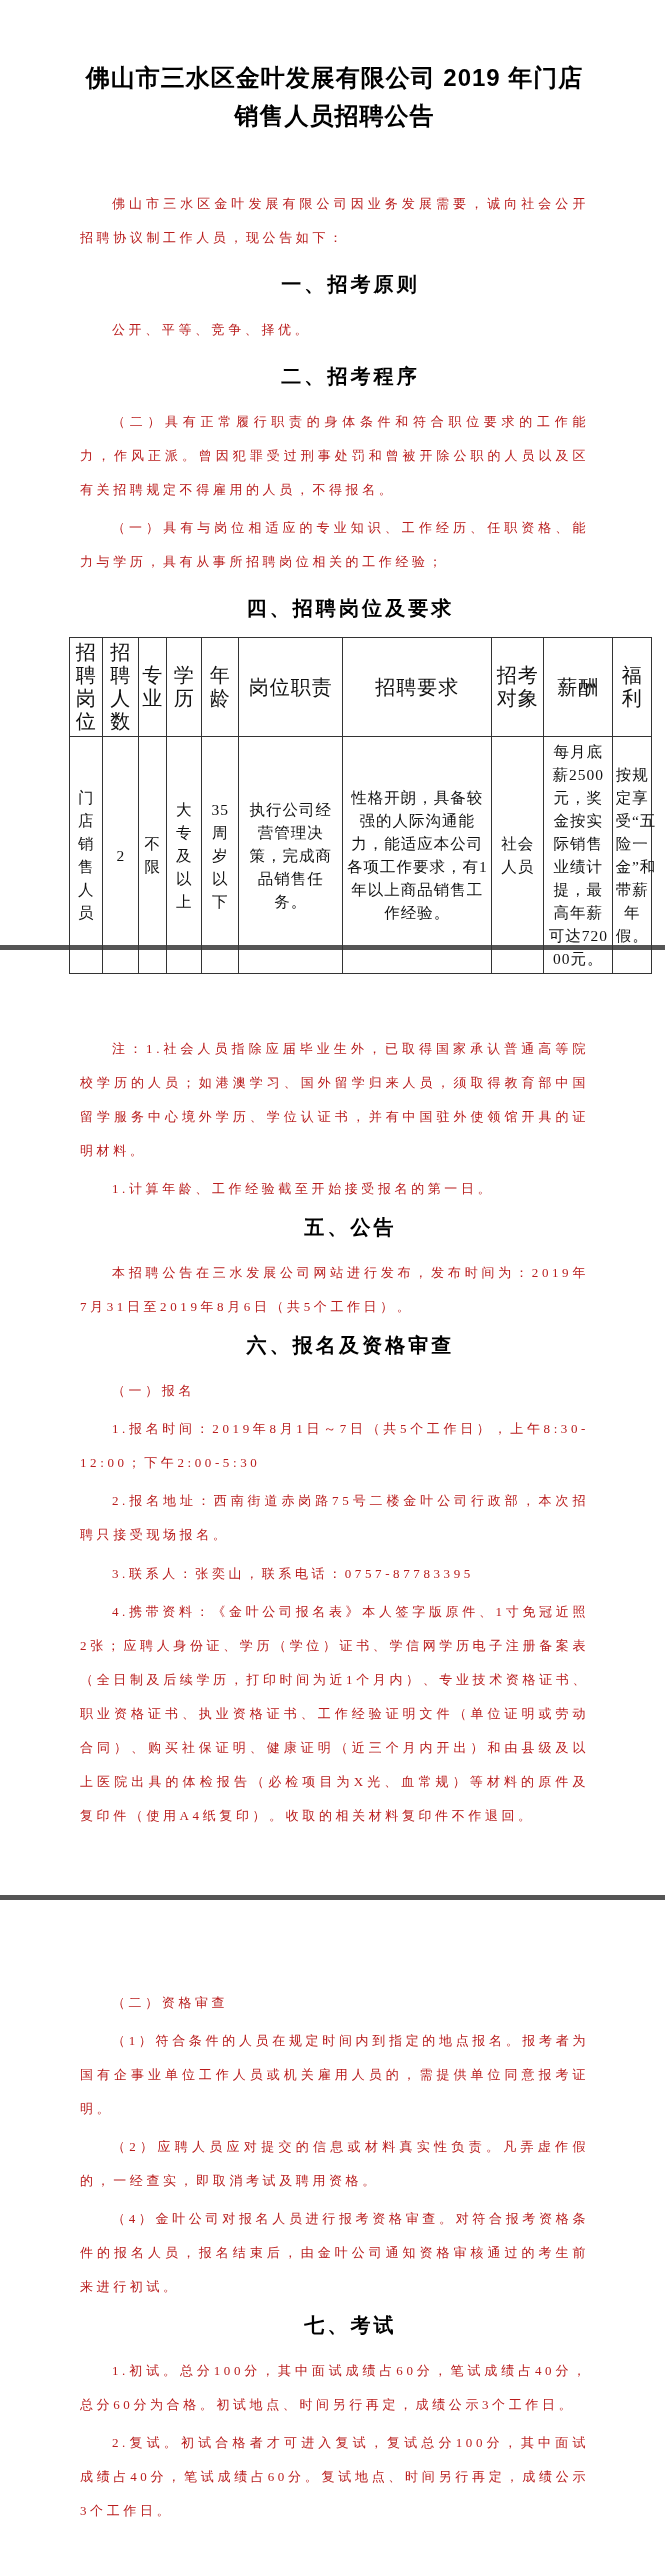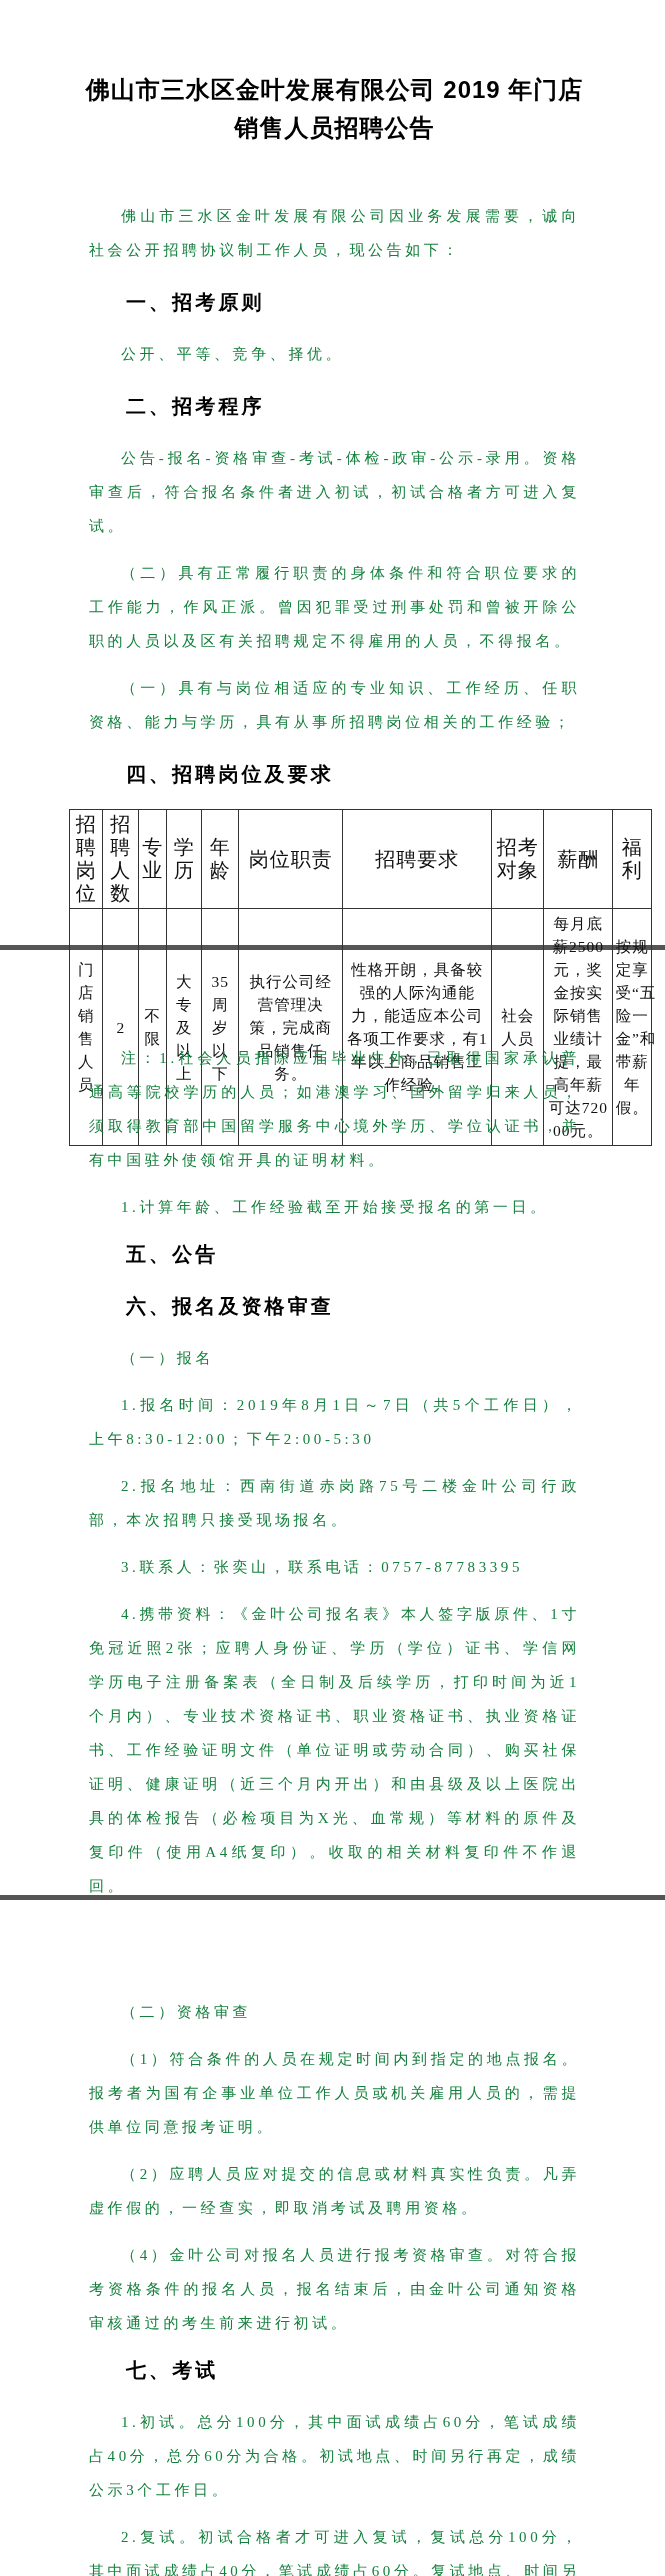--- a/index.html
+++ b/index.html
@@ -7,51 +7,50 @@
   #canvas{position:relative;width:666px;height:3777px;background:#ffffff;overflow:hidden;}
 
   .page{position:absolute;left:0;width:666px;}
   .inner{margin-left:76px;margin-right:73px;}
 
   .pagebreak{position:absolute;left:0;width:666px;height:5.2px;background:#555555;}
 
   .doc-title{margin:59px 0 0 0;text-align:center;font-family:"Liberation Sans","DejaVu Sans",sans-serif;
     font-weight:bold;font-size:24px;line-height:38px;letter-spacing:1px;color:#000;}
 
-  .p{margin:13px;font-size:15px;line-height:34px;letter-spacing:3.6px;text-align:justify;
-     text-indent:32px;color:#15803d;}
-  .h{margin:18px;font-size:20px;line-height:34px;letter-spacing:3.1px;text-indent:32px;
-     font-family:Liberation Sans, sans-serif;font-weight:bold;color:#000;}
+  .p{margin:4px;font-size:13px;line-height:34px;letter-spacing:3.6px;text-align:justify;
+     text-indent:32px;color:#b91c1c;}
+  .h{margin:12px;font-size:20px;line-height:34px;letter-spacing:3.1px;text-indent:32px;
+     font-family:Liberation Sans, sans-serif;font-weight:bold;color:#000;text-align:center;}
   .mt{margin-top:4.1px;}
   .intro{margin-top:52px;}
 
   table.recruit{border-collapse:collapse;margin-top:7.2px;margin-left:-6.7px;width:581px;
     table-layout:fixed;font-size:15.5px;line-height:23px;}
   table.recruit th,table.recruit td{border:1px solid #333;text-align:center;vertical-align:middle;
     padding:3.1px 2.1px;font-weight:normal;letter-spacing:1px;word-break:break-all;}
   table.recruit th{height:36px;font-size:20px;}
   table.recruit td{height:147px;}
 </style>
 </head>
 <body>
 
 <div id="canvas">
 
   <div class="pagebreak" style="top:945px"></div>
   <div class="pagebreak" style="top:1895px"></div>
 
-  <div class="page" style="top:12px;height:829px">
+  <div class="page" style="top:0;height:829px">
     <div class="inner">
       <div class="doc-title">佛山市三水区金叶发展有限公司 2019 年门店</div>
       <div class="doc-title" style="margin-top:0">销售人员招聘公告</div>
       <p class="p intro">佛山市三水区金叶发展有限公司因业务发展需要，诚向社会公开招聘协议制工作人员，现公告如下：</p>
       <p class="h">一、招考原则</p>
       <p class="p">公开、平等、竞争、择优。</p>
       <p class="h">二、招考程序</p>
-      <p class="p">公告-报名-资格审查-考试-体检-政审-公示-录用。资格审查后，符合报名条件者进入初试，初试合格者方可进入复试。</p>
       <p class="p">（二）具有正常履行职责的身体条件和符合职位要求的工作能力，作风正派。曾因犯罪受过刑事处罚和曾被开除公职的人员以及区有关招聘规定不得雇用的人员，不得报名。</p>
       <p class="p">（一）具有与岗位相适应的专业知识、工作经历、任职资格、能力与学历，具有从事所招聘岗位相关的工作经验；</p>
       <p class="h">四、招聘岗位及要求</p>
 
       <table class="recruit">
         <colgroup>
           <col style="width:33px">
             <col style="width:36px">
             <col style="width:28px">
           <col style="width:35px">
@@ -90,20 +89,21 @@
       </tbody>
         </table>
     </div>
   </div>
 
   <div class="page" style="top:950px;height:945px">
     <div class="inner" style="padding-top:78px">
       <p class="p">注：1.社会人员指除应届毕业生外，已取得国家承认普通高等院校学历的人员；如港澳学习、国外留学归来人员，须取得教育部中国留学服务中心境外学历、学位认证书，并有中国驻外使领馆开具的证明材料。</p>
       <p class="p mt">1.计算年龄、工作经验截至开始接受报名的第一日。</p>
       <p class="h mt">五、公告</p>
+      <p class="p">本招聘公告在三水发展公司网站进行发布，发布时间为：2019年7月31日至2019年8月6日（共5个工作日）。</p>
       <p class="h mt">六、报名及资格审查</p>
       <p class="p">（一）报名</p>
       <p class="p mt">1.报名时间：2019年8月1日～7日（共5个工作日），上午8:30-12:00；下午2:00-5:30</p>
       <p class="p mt">2.报名地址：西南街道赤岗路75号二楼金叶公司行政部，本次招聘只接受现场报名。</p>
       <p class="p mt">3.联系人：张奕山，联系电话：0757-87783395</p>
       <p class="p mt">4.携带资料：《金叶公司报名表》本人签字版原件、1寸免冠近照2张；应聘人身份证、学历（学位）证书、学信网学历电子注册备案表（全日制及后续学历，打印时间为近1个月内）、专业技术资格证书、职业资格证书、执业资格证书、工作经验证明文件（单位证明或劳动合同）、购买社保证明、健康证明（近三个月内开出）和由县级及以上医院出具的体检报告（必检项目为X光、血常规）等材料的原件及复印件（使用A4纸复印）。收取的相关材料复印件不作退回。</p>
     </div>
   </div>
 
   <div class="page" style="top:1900px;height:944px">

